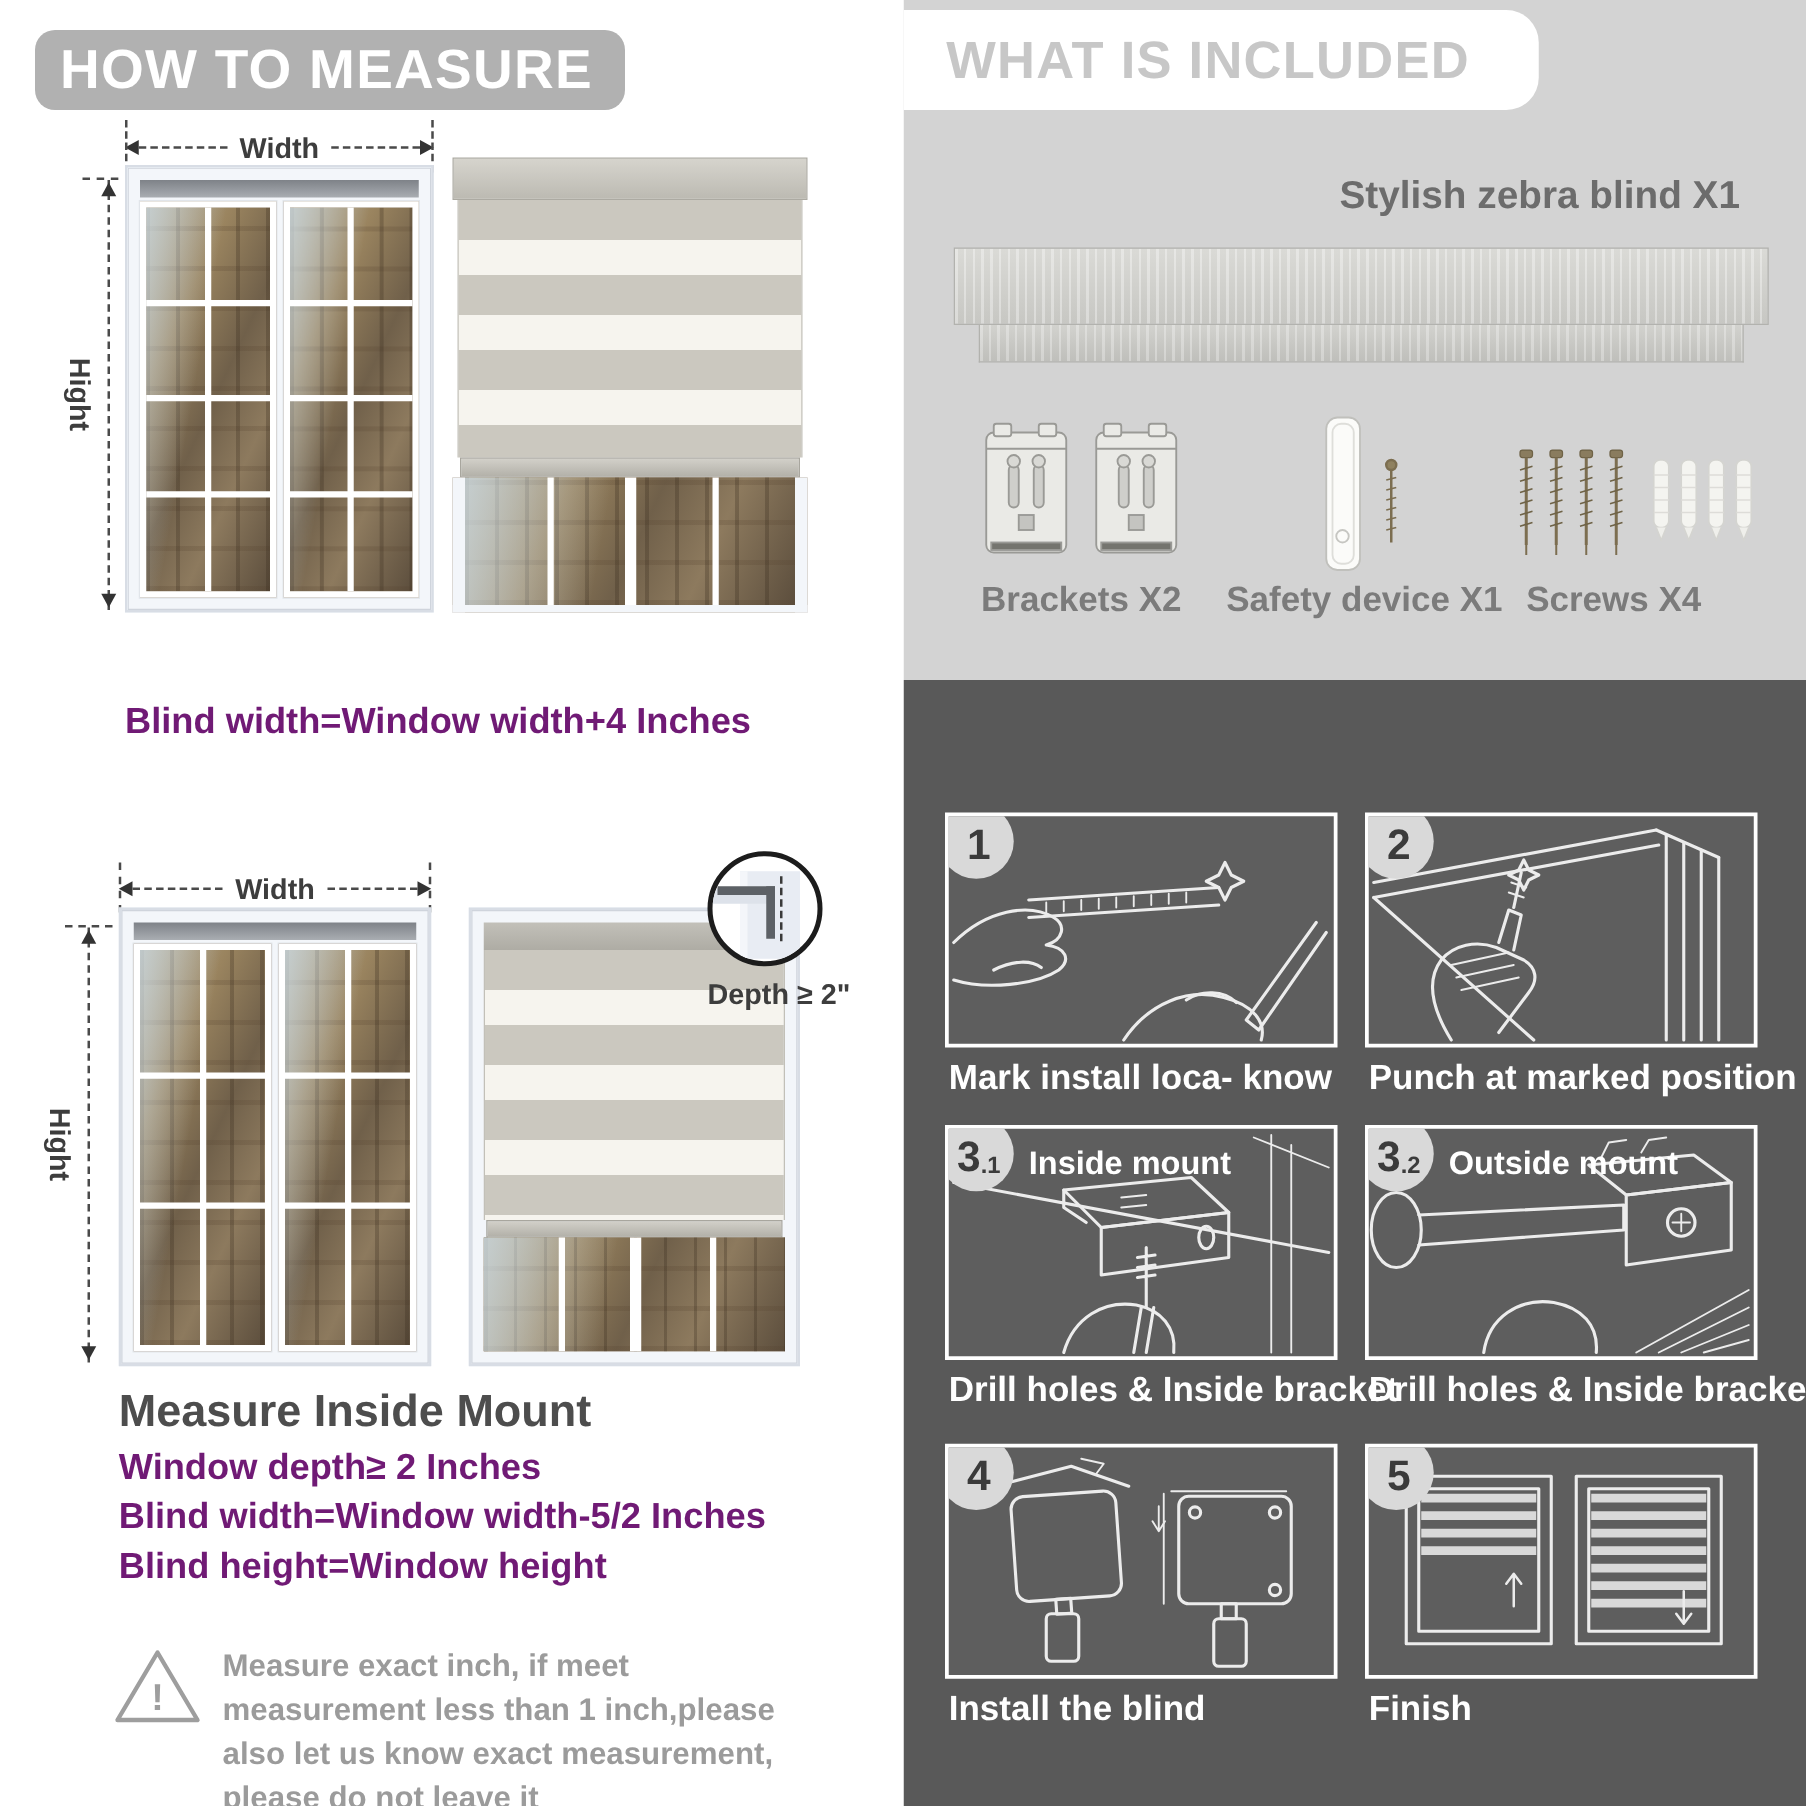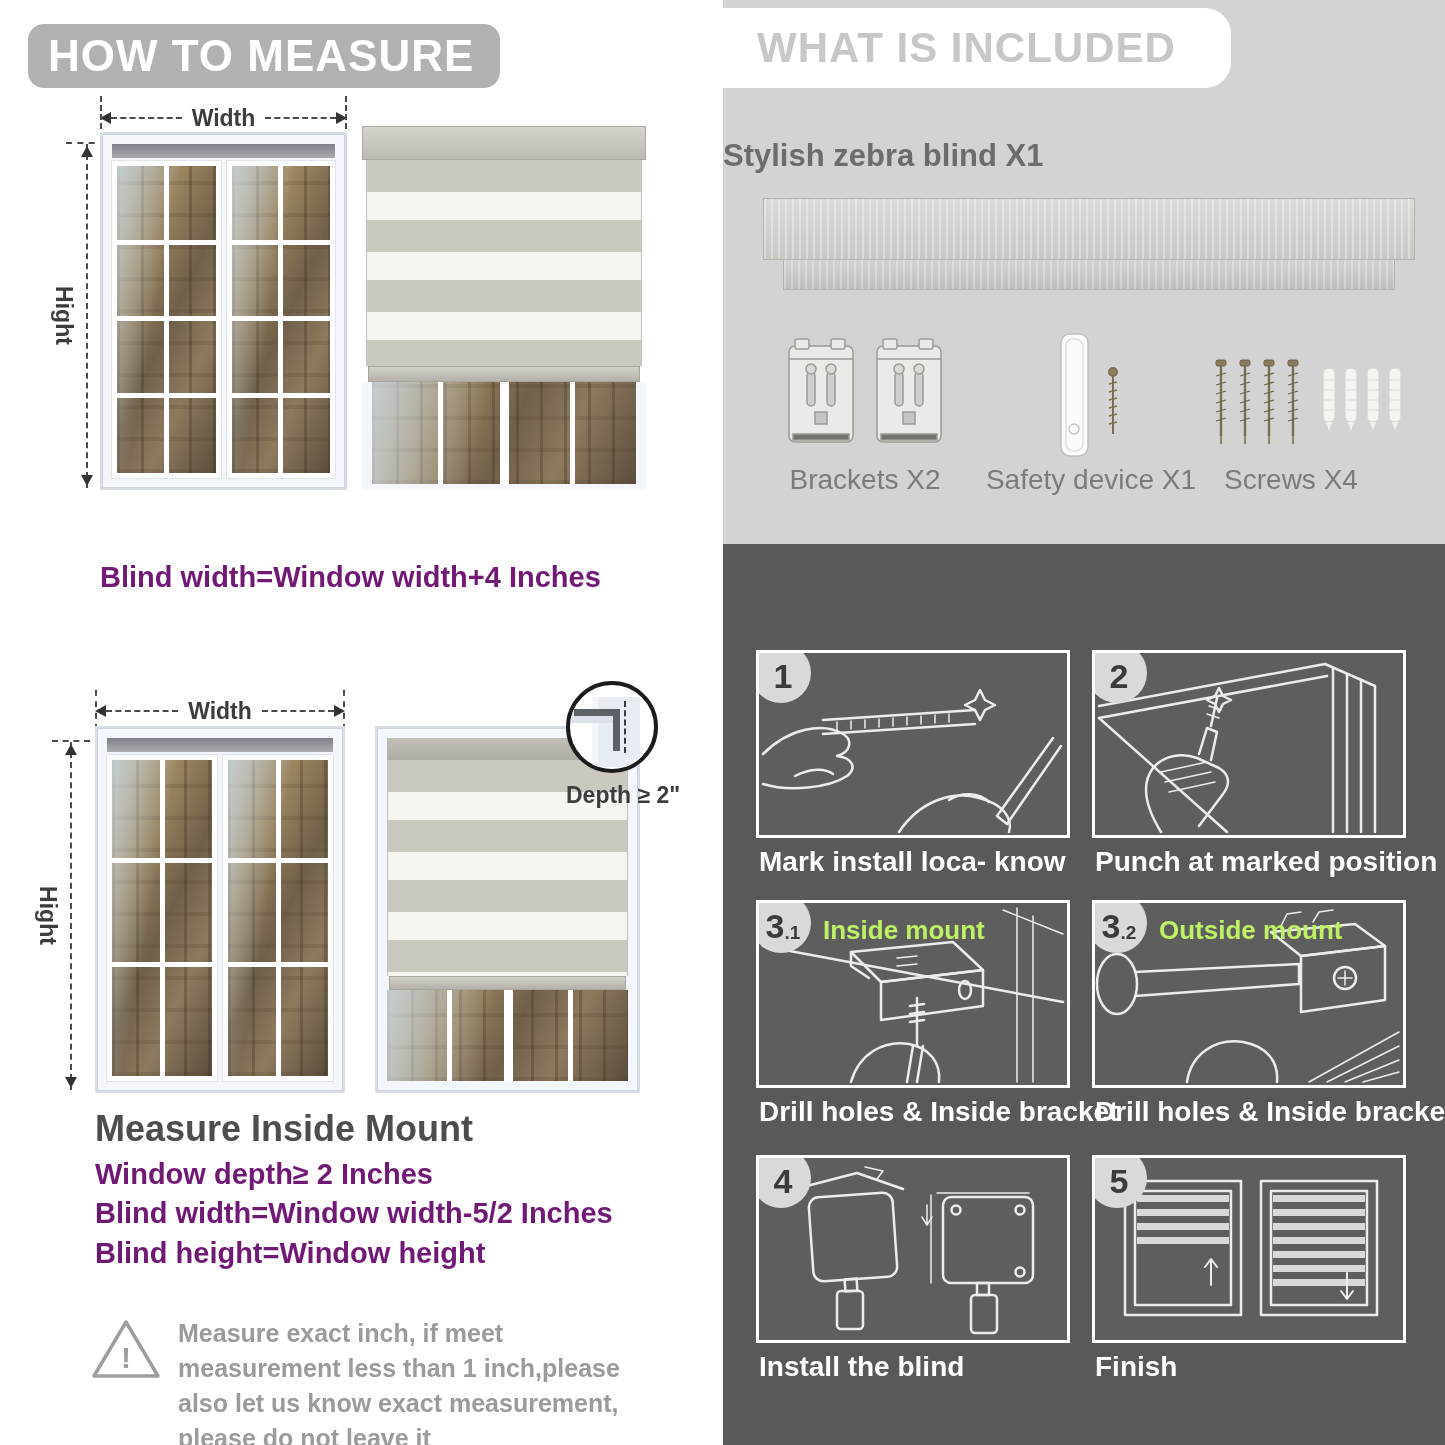--- a/index.html
+++ b/index.html
@@ -78,48 +78,48 @@
   
   .warn-text{font-weight:bold;font-size:25px;line-height:35px;color:#9b9b9b;}
 
   
   .panel-top-right{left:723px;top:0;width:722px;height:544px;background:#d3d3d3;}
   .included-banner{
     left:0;top:8px;width:508px;height:80px;background:#ffffff;border-radius:0 26px 26px 0;
     color:#c7c7c7;font-weight:bold;font-size:42px;line-height:80px;padding-left:34px;
     letter-spacing:1px;box-sizing:border-box;
   }
-  .blind-label{left:0;top:138px;width:669px;text-align:left;font-weight:bold;font-size:31px;color:#6c6c6c;}
+  .blind-label{left:0;top:138px;width:669px;text-align:right;font-weight:bold;font-size:31px;color:#6c6c6c;}
   .headrail{left:40px;top:198px;width:652px;height:62px;
     background:
       repeating-linear-gradient(90deg, rgba(255,255,255,0.35) 0 2px, rgba(0,0,0,0) 2px 7px),
       linear-gradient(#dadad6,#c7c7c3);
     border:1px solid #b2b2ae;box-sizing:border-box;}
   .headrail-lip{left:60px;top:260px;width:612px;height:30px;
     background:
       repeating-linear-gradient(90deg, rgba(255,255,255,0.3) 0 2px, rgba(0,0,0,0) 2px 7px),
       linear-gradient(#d2d2ce,#bfbfbb);
     border:1px solid #b2b2ae;border-top:none;box-sizing:border-box;}
-  .item-label{top:464px;width:220px;text-align:center;font-weight:normal;font-size:28px;color:#7b7b7b;white-space:nowrap;}
+  .item-label{top:464px;width:220px;text-align:center;font-weight:bold;font-size:28px;color:#7b7b7b;white-space:nowrap;}
 
   
   .panel-bottom-right{left:723px;top:544px;width:722px;height:901px;background:#595959;}
   .mount-banner{
     left:0;top:12px;width:580px;height:76px;background:#ffffff;border-radius:0 26px 26px 0;
     color:#454545;font-weight:bold;font-size:42px;line-height:76px;padding-left:34px;
     letter-spacing:0.5px;box-sizing:border-box;
   }
   .step-card{width:314px;height:188px;border:3px solid #ffffff;background:#5e5e5e;
     box-sizing:border-box;overflow:hidden;position:absolute;}
   .step-badge{position:absolute;left:-8px;top:-10px;width:60px;height:60px;border-radius:50%;
     background:#d9d9d9;display:flex;align-items:center;justify-content:center;
     padding-top:6px;padding-left:4px;box-sizing:border-box;}
   .badge-num{font-weight:bold;font-size:34px;color:#3b3b3b;line-height:1;}
   .badge-sub{font-weight:bold;font-size:19px;color:#3b3b3b;line-height:1;margin-top:12px;}
-  .step-tag{position:absolute;left:64px;top:12px;font-weight:bold;font-size:26px;color:#bef264;white-space:nowrap;}
+  .step-tag{position:absolute;left:64px;top:12px;font-weight:bold;font-size:26px;color:#ffffff;white-space:nowrap;}
   .step-caption{position:absolute;font-weight:bold;font-size:28px;color:#ffffff;white-space:nowrap;}
   .step-art{position:absolute;left:0;top:0;width:100%;height:100%;}
   .lineart{stroke:#ececec;stroke-width:2.5;fill:none;stroke-linecap:round;stroke-linejoin:round;}
 </style>
 </head>
 <body>
 
 <div class="abs panel-left">
 
   <div class="abs left-banner">HOW TO MEASURE</div>

